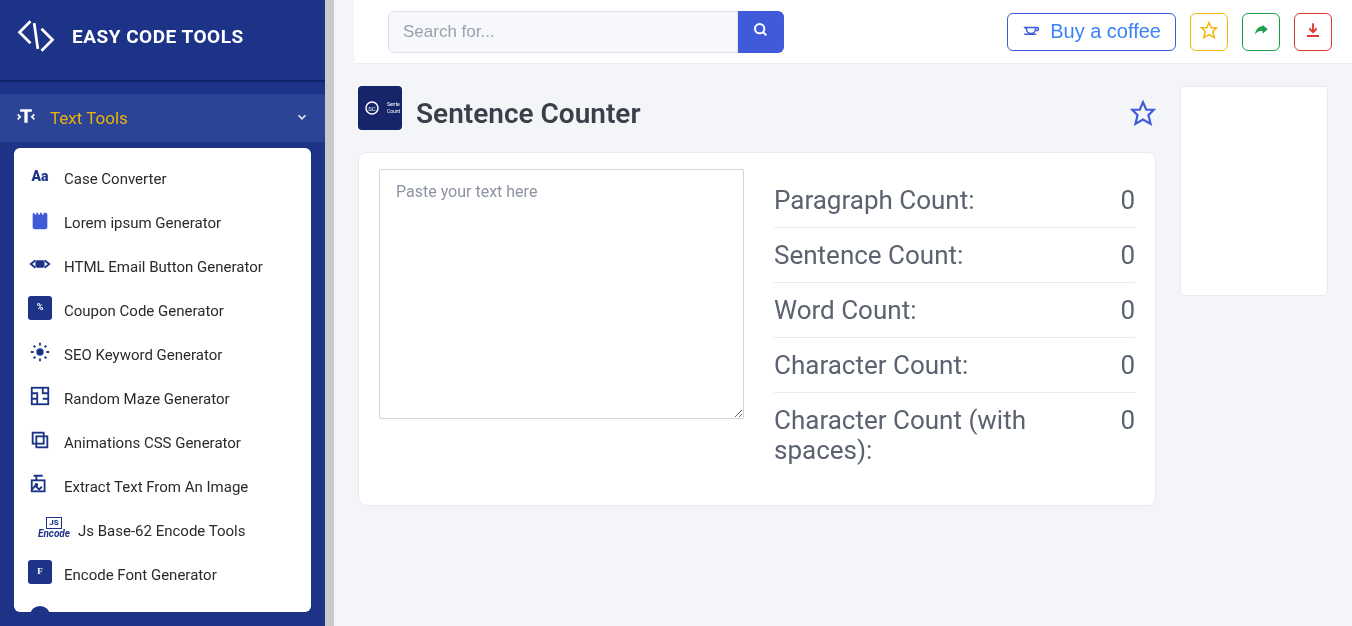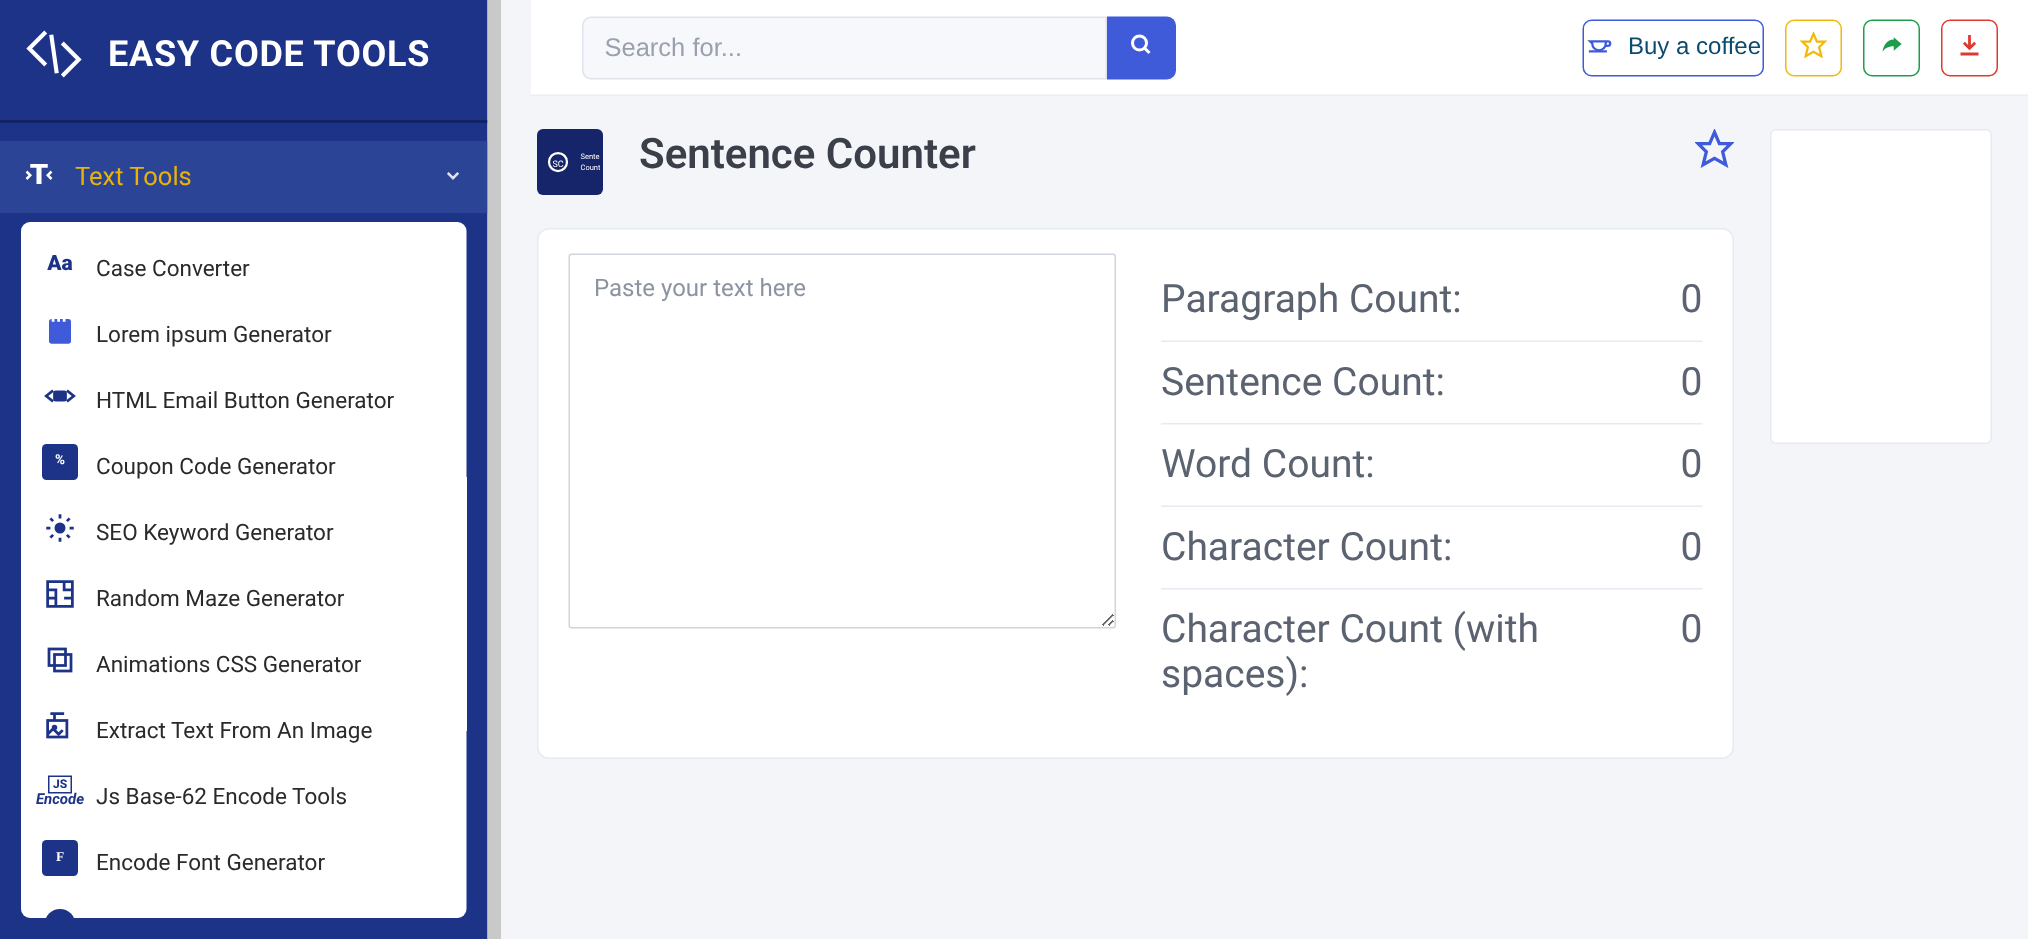--- a/index.html
+++ b/index.html
@@ -25,21 +25,21 @@
     display: flex;
     align-items: center;
     gap: 14px;
     padding: 14px 14px 22px 14px;
     border-bottom: 2px solid #0f2366;
   }
   .brand-logo { width: 44px; height: 44px; }
   .brand-title {
     color: #fff;
     font-weight: 700;
-    font-size: 24px;
+    font-size: 19px;
     letter-spacing: 0.5px;
   }
   .cat-header {
     background: #2c4495;
     color: #eab308;
     display: flex;
     align-items: center;
     padding: 12px 16px;
     gap: 14px;
     cursor: pointer;
@@ -115,26 +115,26 @@
     border: none;
     border-radius: 0 6px 6px 0;
     color: #fff;
     display:flex; align-items:center; justify-content:center;
     cursor:pointer;
   }
   .spacer { flex: 1; }
   .coffee-btn {
     border: 1px solid #3f5bd9;
     background: #fff;
-    color: #0c4a6e;
+    color: #3b82f6;
     height: 38px;
-    padding: 0 1px;
+    padding: 0 14px;
     border-radius: 6px;
     display:flex; align-items:center; gap:10px;
-    font-size: 16px;
+    font-size: 20px;
     cursor:pointer;
   }
   .icon-btn {
     width: 38px; height: 38px;
     border-radius: 6px;
     background:#fff;
     display:flex; align-items:center; justify-content:center;
     cursor:pointer;
   }
   .icon-btn.fav { border:1px solid #f2b80b; color:#f2b80b; }
@@ -142,21 +142,21 @@
   .icon-btn.dl { border:1px solid #e03a2f; color:#e03a2f; }
 
   .page {
     padding: 22px 24px;
     display: flex;
     gap: 24px;
     position: relative;
   }
   .page-main { flex: 1; }
   .page-head {
-    display:flex; align-items:flex-start; gap:24px; margin-bottom:22px;
+    display:flex; align-items:flex-end; gap:14px; margin-bottom:22px;
   }
   .tool-badge {
     width: 44px; height:44px; background:#16246a; border-radius:4px;
     display:flex; align-items:center; justify-content:center;
     color:#fff; font-size:8px; text-align:center; line-height:1.1;
     flex-shrink:0;
   }
   .page-title { font-size:28px; font-weight:600; color:#3a3f4a; flex:1; }
   .fav-star { color:#3f5bd9; cursor:pointer; }
 
@@ -297,21 +297,21 @@
           <svg viewBox="0 0 24 24" fill="none" stroke="#1c3388" stroke-width="2">
               <rect x="3" y="8" width="14" height="12"></rect>
               <path d="M5 3h10M8 3v5"></path>
               <circle cx="8" cy="13" r="1" fill="#1c3388"></circle>
               <path d="M3 18l4-4 4 4 3-3"></path>
             </svg>
         </span>
         <span>Extract Text From An Image</span>
       </div>
       <div class="submenu-item">
-        <span class="submenu-icon" style="flex-direction:column;font-size:8px;line-height:1;">
+        <span class="submenu-icon" style="flex-direction:column;font-size:8px;line-height:1;margin-left:14px;">
           <span style="border:1.5px solid #1c3388;padding:1px 2px;font-weight:800;">JS</span>
           <span style="font-size:10px;font-style:italic;">Encode</span>
         </span>
         <span>Js Base-62 Encode Tools</span>
       </div>
       <div class="submenu-item">
         <span class="submenu-icon box" style="font-family:cursive;">F</span>
         <span>Encode Font Generator</span>
       </div>
       <div class="submenu-item">

